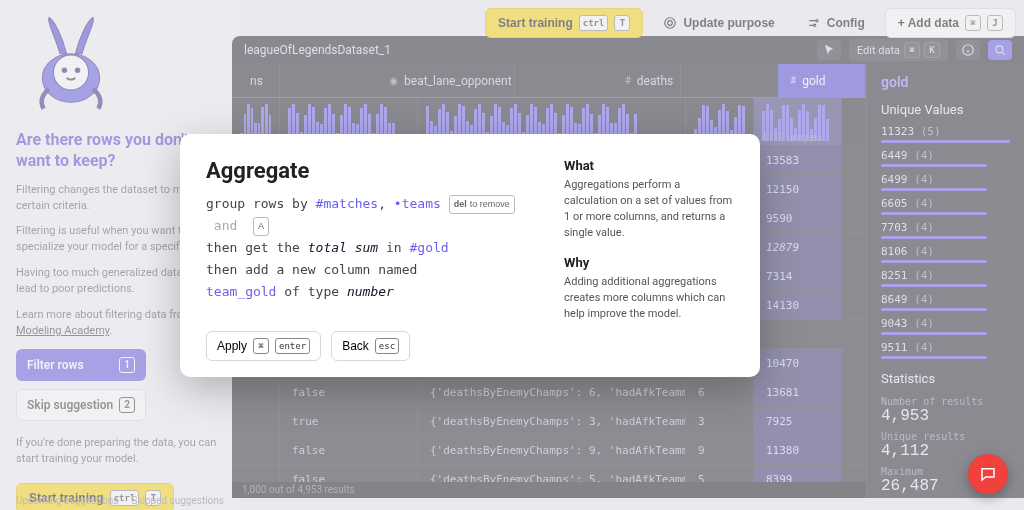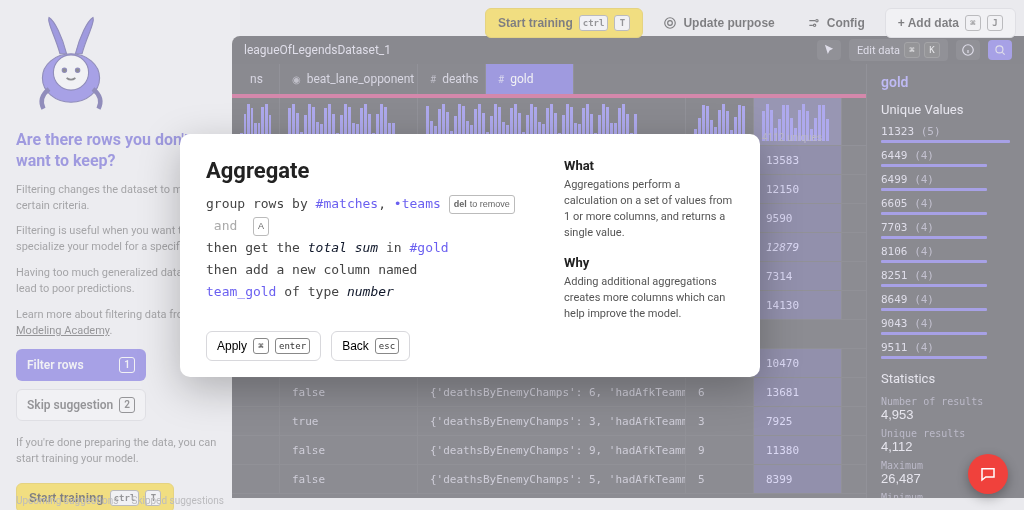--- a/index.html
+++ b/index.html
@@ -28,21 +28,21 @@
 
 
 .data-header { position: absolute; left: 232px; top: 36px; right: 0; height: 28px; background: #1a1a1f; color: #d8d5e8; display: flex; align-items: center; padding: 0 12px; font-size: 12px; border-top-left-radius: 8px; }
 .data-header .tools { margin-left: auto; display: flex; gap: 8px; align-items: center; }
 .data-header .toolbtn { display: inline-flex; align-items: center; gap: 4px; padding: 3px 8px; border-radius: 4px; background: #2a2a32; color: #d8d5e8; font-size: 11px; cursor: pointer; }
 .data-header .iconbtn { width: 24px; height: 20px; display: inline-flex; align-items: center; justify-content: center; border-radius: 4px; background: #2a2a32; color: #d8d5e8; cursor: pointer; }
 .data-header .iconbtn.active { background: #5b4fe0; }
 
 
 .data-grid { position: absolute; left: 232px; top: 64px; right: 158px; bottom: 12px; background: #1f1f26; color: #b5b2c4; overflow: hidden; }
-.col-headers { display: flex; height: 34px; background: #1b1b22; border-bottom: 4px solid #be185d; }
+.col-headers { display: flex; height: 34px; background: #1b1b22; border-bottom: 1px solid #be185d; justify-content: space-between; }
 .col-header { padding: 0 12px; display: flex; align-items: center; gap: 6px; font-size: 12px; color: #c8c5d8; border-right: 1px solid #2d2d36; position: relative; }
 .col-header.active { background: #4a3fd1; color: #fff; }
 .col-type { font-size: 10px; opacity: .7; }
 .sparkline-row { display: flex; height: 48px; background: #1b1b22; border-bottom: 1px solid #2d2d36; }
 .sparkcell { border-right: 1px solid #2d2d36; padding: 4px 8px; display: flex; align-items: flex-end; gap: 1px; position: relative; }
 .sparkcell .bar { background: #6a5ff0; width: 3px; }
 .sparkcell.active { background: #3a3570; }
 .sparkcell .uniq { position: absolute; bottom: 2px; left: 8px; font-size: 10px; color: #8a86a0; }
 .data-rows { }
 .data-row { display: flex; height: 29px; border-bottom: 1px solid #2a2a32; font-size: 11px; }
@@ -52,21 +52,21 @@
 
 
 .inspector { position: absolute; right: 0; top: 64px; width: 158px; bottom: 12px; background: #1b1b22; color: #d8d5e8; padding: 10px 14px; overflow: hidden; border-left: 1px solid #2d2d36; }
 .inspector h3 { font-size: 14px; font-weight: 600; color: #8f85ff; margin-bottom: 12px; }
 .inspector .section-title { font-size: 13px; color: #e8e6f2; margin-bottom: 8px; }
 .uv-row { font-size: 11px; margin-bottom: 6px; font-family: monospace; }
 .uv-row .count { color: #9a96b0; }
 .uv-bar { height: 3px; background: #5b4fe0; margin-top: 2px; border-radius: 1px; }
 .stats { margin-top: 10px; }
 .stat-label { font-size: 10px; color: #8a86a0; font-family: monospace; }
-.stat-value { font-size: 13px; color: #e8e6f2; margin-bottom: 6px; font-family: Liberation Sans, sans-serif; }
+.stat-value { font-size: 16px; color: #e8e6f2; margin-bottom: 6px; font-family: Liberation Mono, monospace; }
 
 
 .overlay { position: absolute; inset: 0; background: rgba(230,230,235,.55); z-index: 8; }
 .modal { position: absolute; left: 180px; top: 134px; width: 580px; background: #fff; border-radius: 10px; box-shadow: 0 12px 40px rgba(0,0,0,.25); z-index: 10; padding: 24px 26px 18px; display: flex; gap: 28px; }
 .modal-main { flex: 1; }
 .modal-main h1 { font-size: 22px; font-weight: 700; margin-bottom: 10px; }
 .code-lines { font-family: "SF Mono", Menlo, monospace; font-size: 13px; line-height: 1.7; color: #444; }
 .code-lines .purple { color: #6a5ff0; }
 .code-lines .orange { color: #0f172a; font-style: italic; }
 .code-lines .pill { display: inline-flex; align-items: center; gap: 3px; padding: 1px 4px; border: 1px solid #bbb; border-radius: 3px; font-size: 9px; color: #666; font-family: sans-serif; vertical-align: 1px; }
@@ -413,20 +413,21 @@
         <div class="data-cell active" style="width: 88px;">11380</div>
       </div>
       <div class="data-row">
         <div class="data-cell" style="width: 48px;"></div>
         <div class="data-cell" style="width: 138px;">false</div>
         <div class="data-cell" style="width: 268px;">{'deathsByEnemyChamps': 5, 'hadAfkTeammate': 0, 'k…</div>
         <div class="data-cell" style="width: 68px;">5</div>
         <div class="data-cell active" style="width: 88px;">8399</div>
       </div>
     </div>
+  <div class="grid-footer">1,000 out of 4,953 results</div>
 </div>
 
 <div class="inspector">
   <h3>gold</h3>
   <div class="section-title">Unique Values</div>
   <div id="uv-list">
       <div class="uv-row"><span>11323</span> <span class="count">(5)</span><div class="uv-bar" style="width:100%"></div></div>
       <div class="uv-row"><span>6449</span> <span class="count">(4)</span><div class="uv-bar" style="width:82%"></div></div>
       <div class="uv-row"><span>6499</span> <span class="count">(4)</span><div class="uv-bar" style="width:82%"></div></div>
       <div class="uv-row"><span>6605</span> <span class="count">(4)</span><div class="uv-bar" style="width:82%"></div></div>

